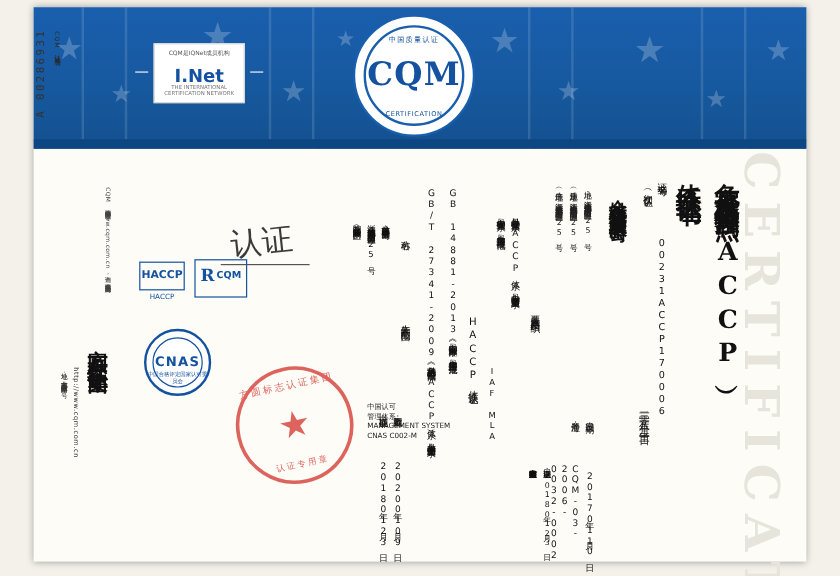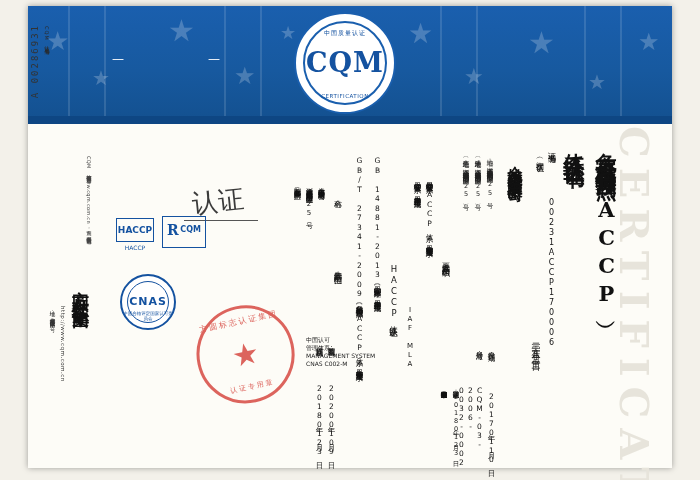--- a/index.html
+++ b/index.html
@@ -139,20 +139,25 @@
       <span class="star" style="left:140px;top:10px;font-size:30px">★</span>
       <span class="star" style="left:206px;top:58px;font-size:24px">★</span>
       <span class="star" style="left:252px;top:18px;font-size:18px">★</span>
       <span class="star" style="left:380px;top:14px;font-size:28px">★</span>
       <span class="star" style="left:436px;top:60px;font-size:22px">★</span>
       <span class="star" style="left:500px;top:22px;font-size:30px">★</span>
       <span class="star" style="left:560px;top:66px;font-size:20px">★</span>
       <span class="star" style="left:610px;top:24px;font-size:24px">★</span>
       <span class="star" style="left:330px;top:74px;font-size:16px">★</span>
 
+      <div class="inet">
+        <div class="i1">CQM是IQNet成员机构</div>
+        <div class="i2">I.Net</div>
+        <div class="i3">THE INTERNATIONAL CERTIFICATION NETWORK</div>
+      </div>
       <span class="dash" style="left:84px;top:46px">—</span>
       <span class="dash" style="left:180px;top:46px">—</span>
 
       <div class="cqm">
         <div class="ring"></div>
         <div class="topcn">中国质量认证</div>
         <div class="txt">CQM</div>
         <div class="botcn">CERTIFICATION</div>
       </div>
 

